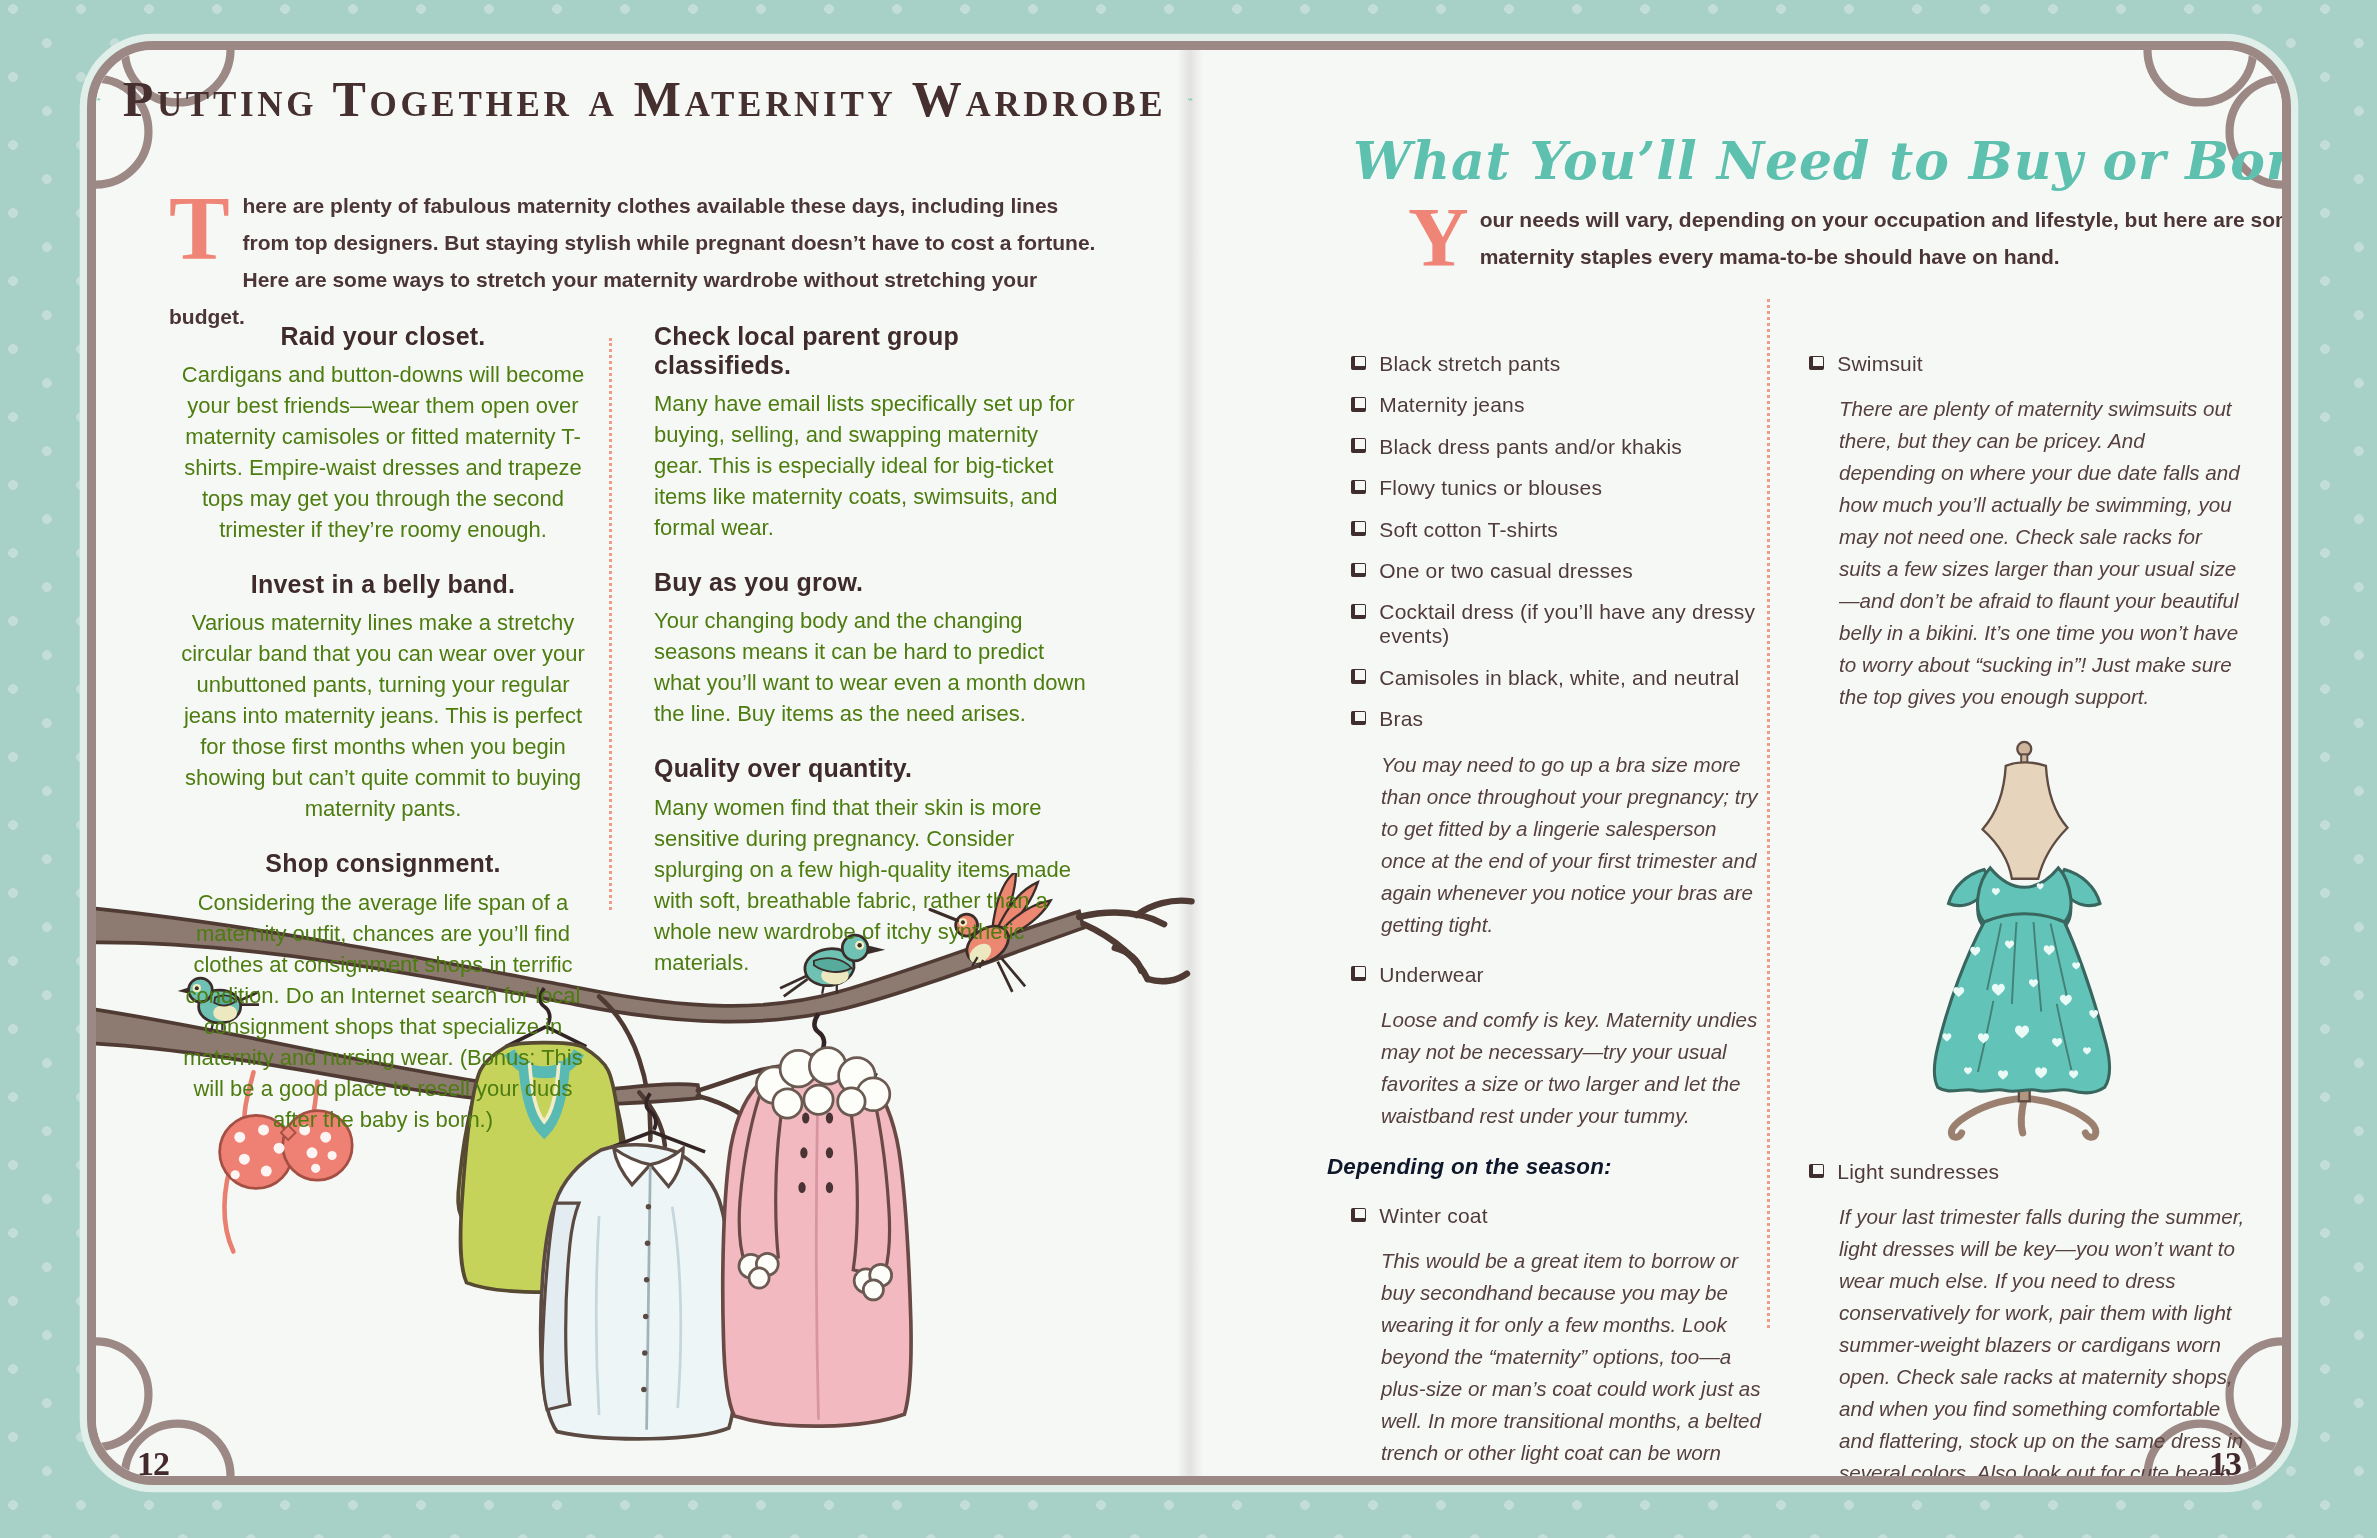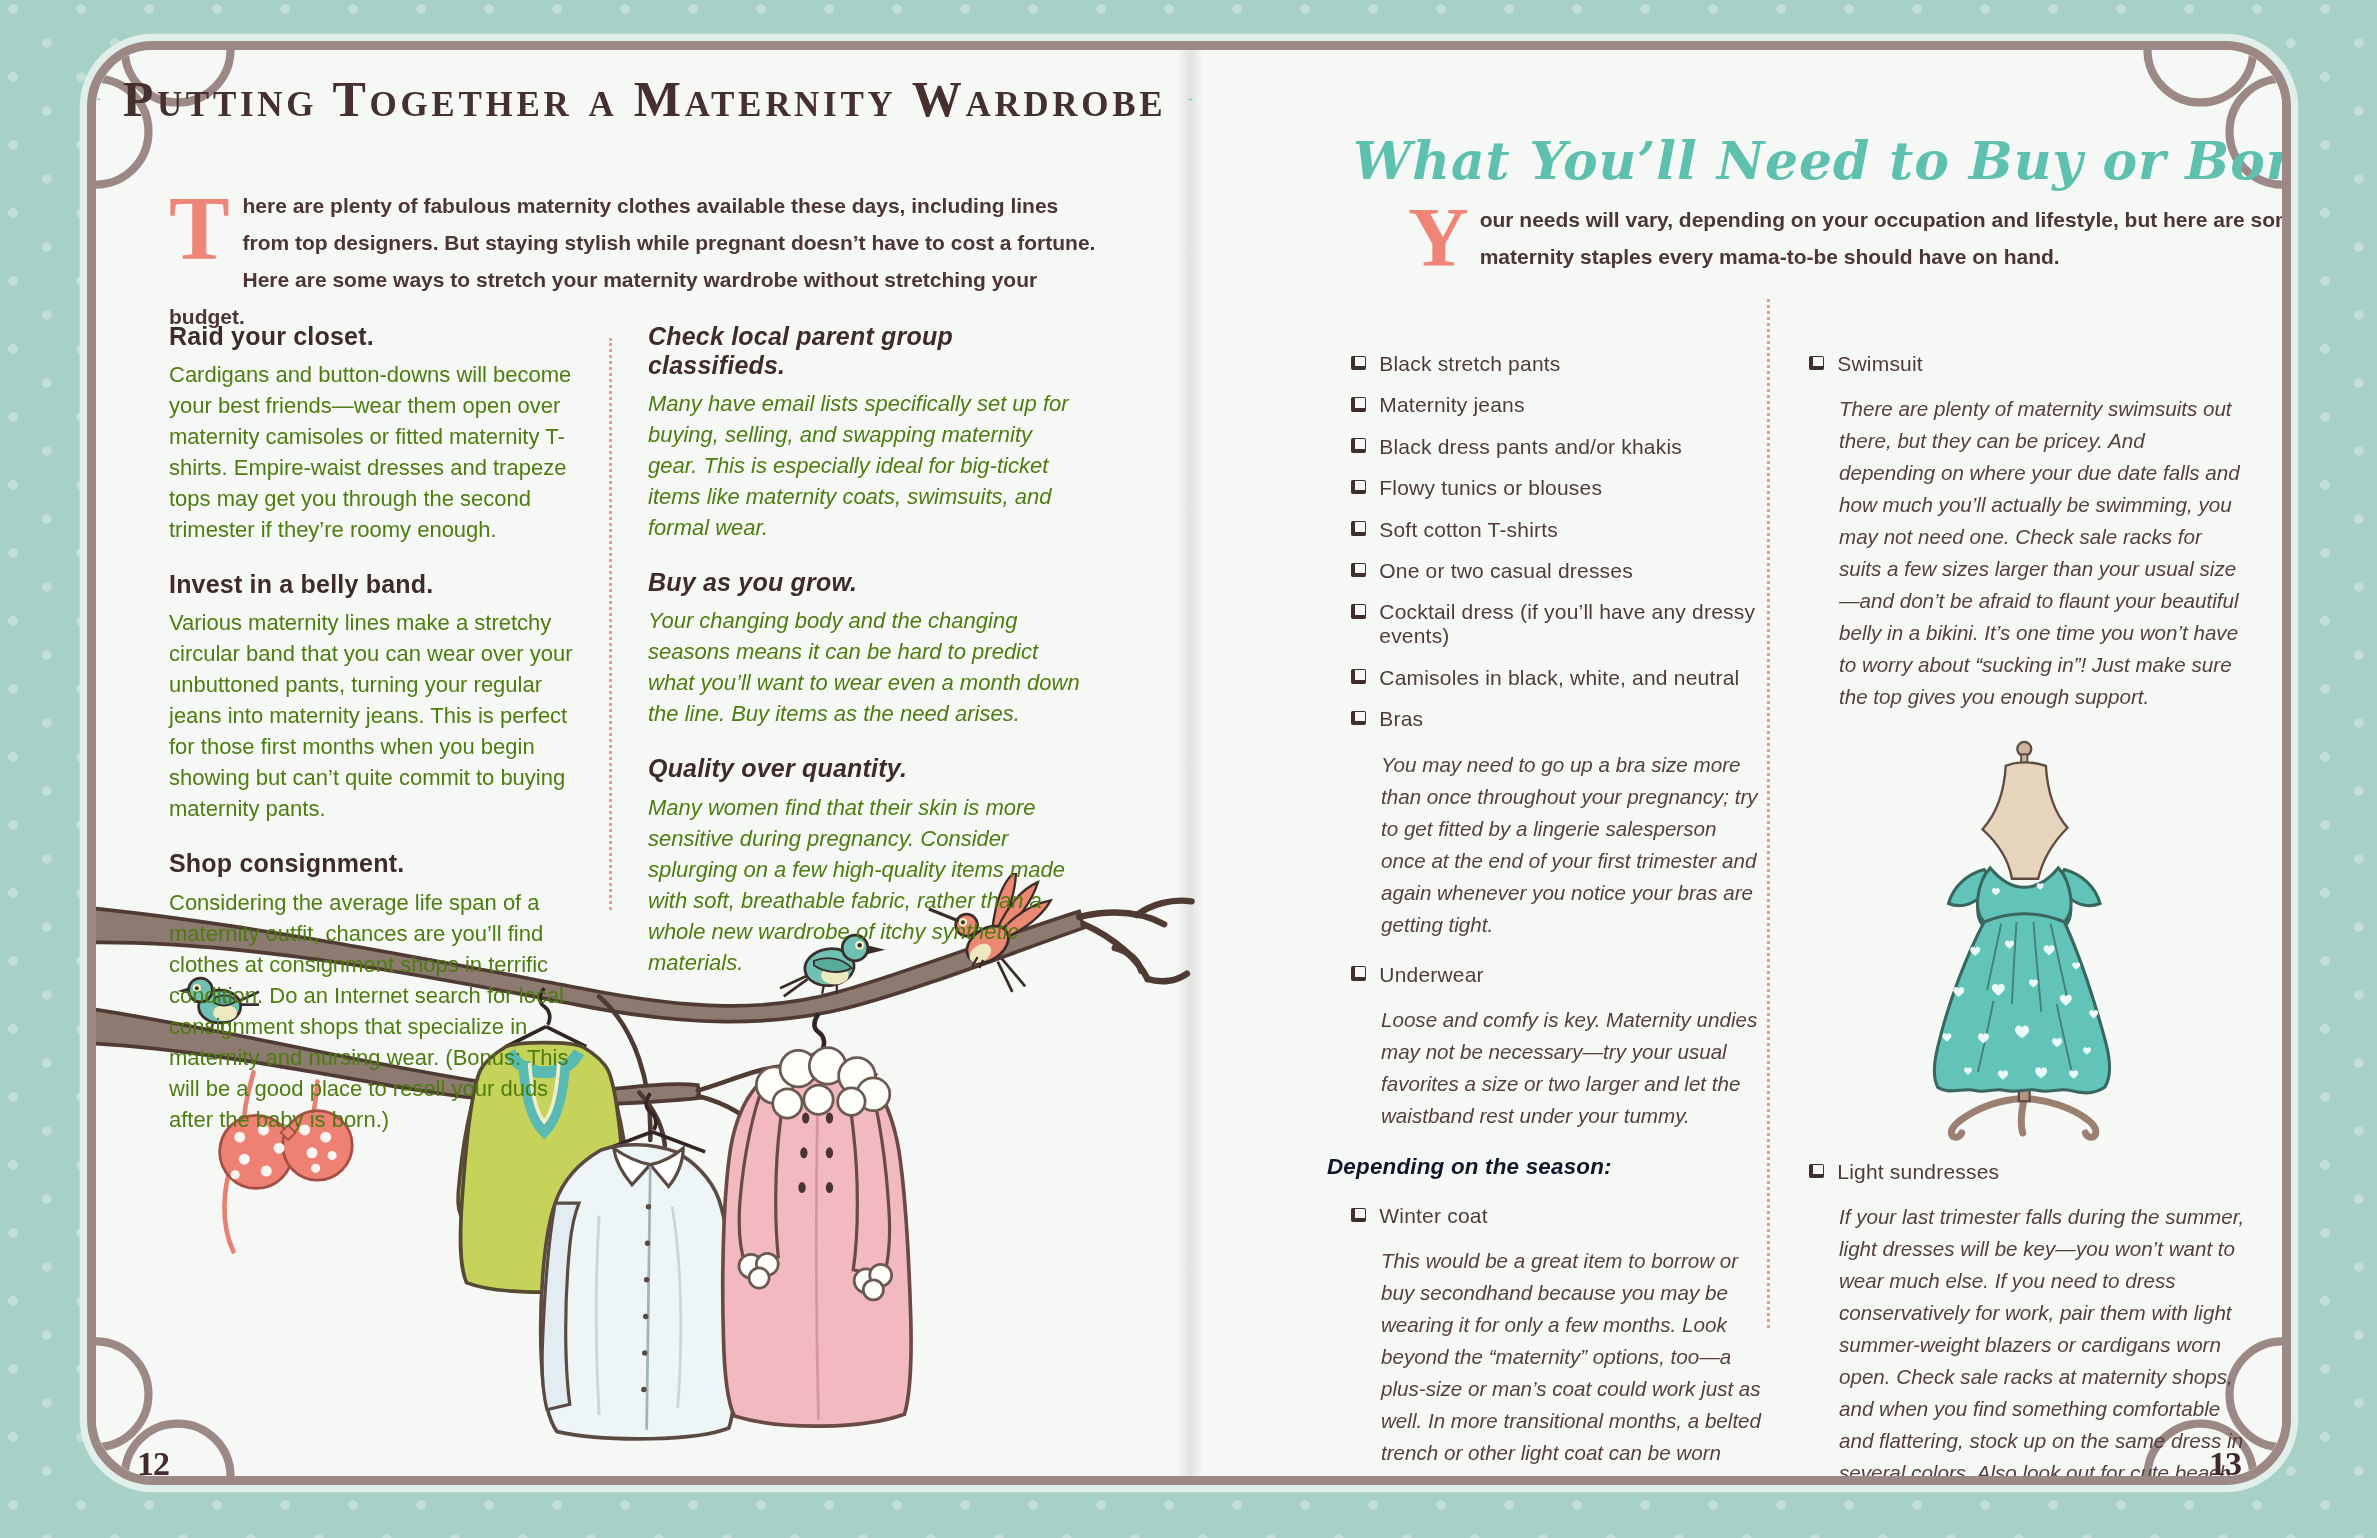--- a/index.html
+++ b/index.html
@@ -42,22 +42,22 @@
   .main-title{
     font-family:"Liberation Serif",serif;font-weight:bold;font-variant:small-caps;
     font-size:50px;letter-spacing:3.7px;color:#45302f;white-space:nowrap;
   }
   .intro{left:73px;top:137px;width:933px;font-weight:bold;font-size:21px;line-height:37px;color:#4c3536;}
   .dropcap{
     float:left;font-family:"Liberation Serif",serif;font-weight:bold;color:#ef8576;
     font-size:91px;line-height:71px;margin:5.5px 12.8px 0 0;
   }
   .cols{left:73px;top:272px;width:997px;display:flex;}
-  .colA{width:428px;margin-right:18px;}
-  .colB{width:439px;margin-left:33px;font-style:italic;}
+  .colA{width:428px;margin-right:37px;text-align:center;}
+  .colB{width:439px;margin-left:20px;}
   .sec h3{font-size:25px;font-weight:bold;color:#3f2b2c;margin:0 0 8.2px 0;letter-spacing:0.2px;}
   .sec p{margin:0 0 25px 0;font-size:22px;line-height:31px;color:#4d7c0f;}
   .vdots{position:absolute;z-index:2;width:0;border-left:3.7px dotted #ef9b85;}
   #divider-left{left:513px;top:288px;height:572px;}
   #divider-right{left:1671px;top:249px;height:1029px;}
   .ill-left{position:absolute;left:-9.1px;top:823px;width:1143px;height:640px;z-index:1;}
 
   
   .title-row-r{left:1257px;top:80px;width:924px;text-align:center;}
   .script-title{

